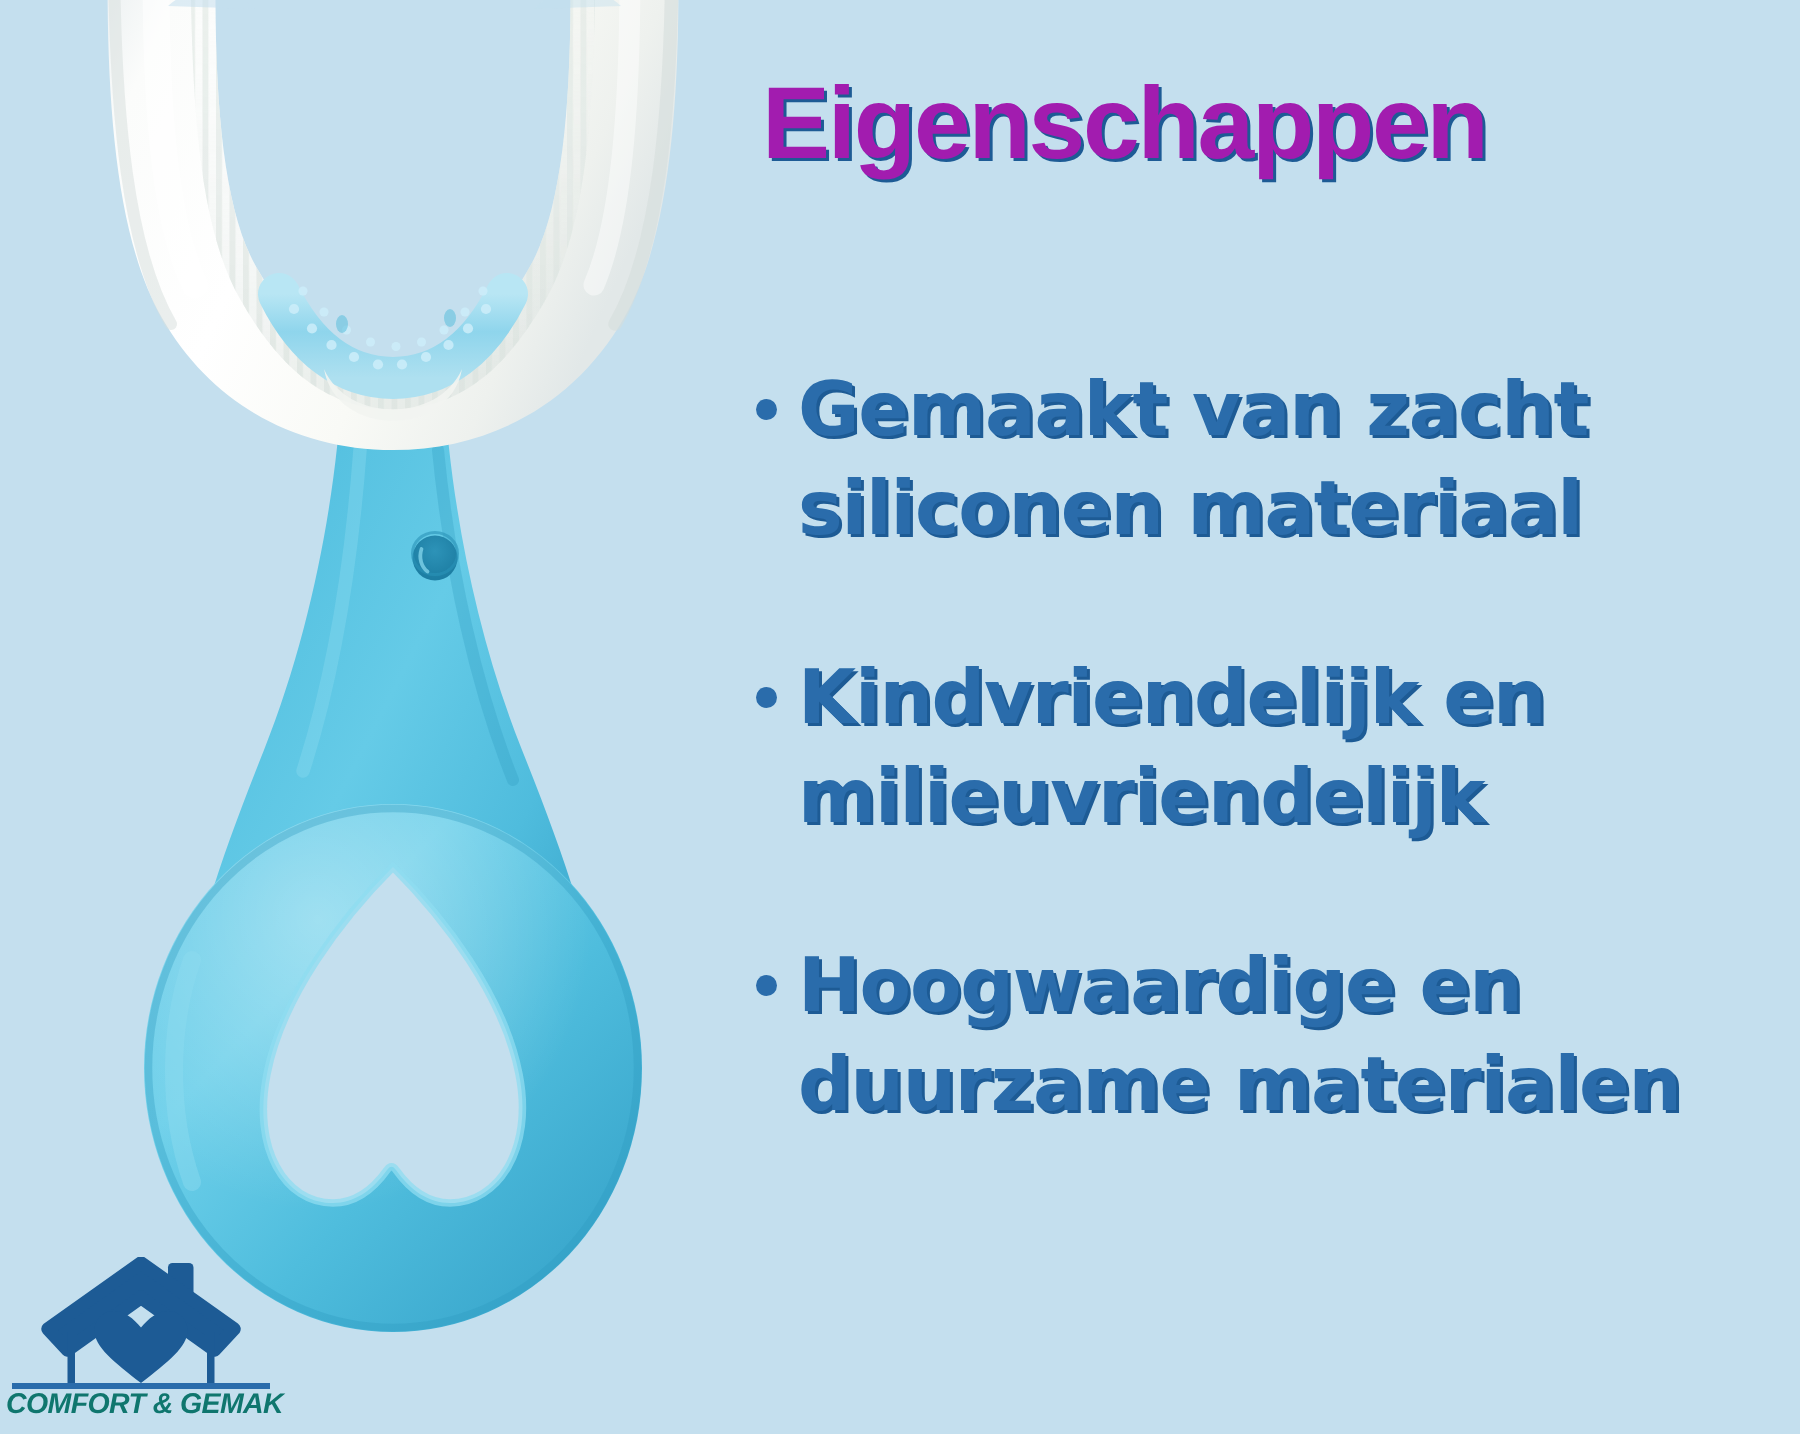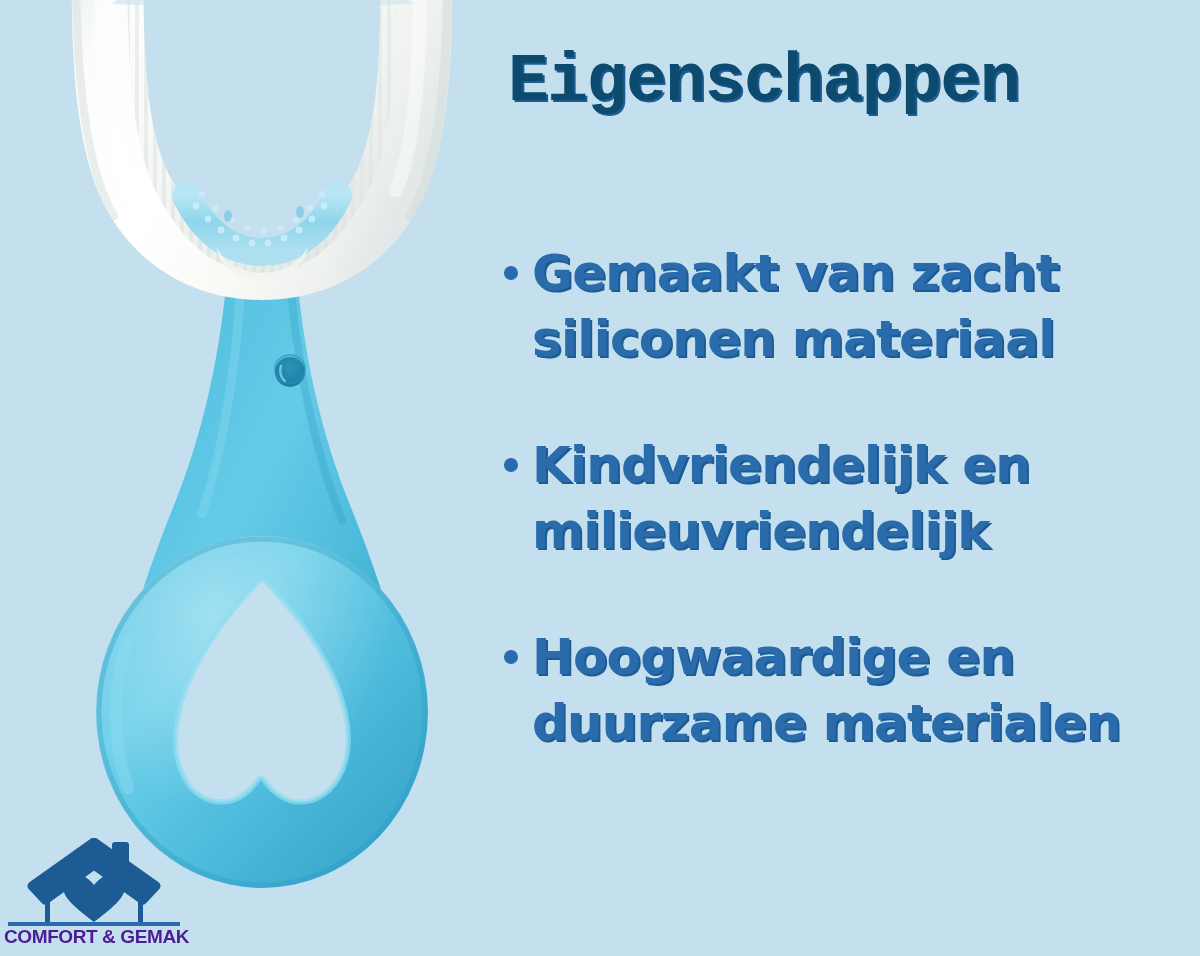--- a/index.html
+++ b/index.html
@@ -32,26 +32,26 @@
     left: 494px;
     top: 0;
     width: 706px;
     height: 956px;
   }
 
   .headline {
     position: absolute;
     left: 14px;
     top: 48px;
-    font-family: Liberation Mono, monospace;
+    font-family: Liberation Sans, sans-serif;
     font-weight: bold;
     font-size: 68px;
     line-height: 1.0;
     letter-spacing: -1.5px;
-    color: #0c4a6e;
+    color: #a21caf;
     text-shadow: 2px 2px 0 #1d5b95;
     white-space: nowrap;
   }
 
   .bullet-list {
     position: absolute;
     left: 10px;
     top: 240px;
     width: 700px;
   }
@@ -97,22 +97,23 @@
   .logo-wordmark {
     position: absolute;
     left: 0;
     top: 88px;
     width: 180px;
     text-align: center;
     font-family: "Liberation Sans", sans-serif;
     font-weight: bold;
     font-size: 19px;
     letter-spacing: -0.4px;
-    color: #4c1d95;
+    color: #0f766e;
     white-space: nowrap;
+    font-style: italic;
   }
   .logo-rule {
     position: absolute;
     left: 4px;
     top: 84px;
     width: 172px;
     height: 4px;
     background: #2a6cab;
   }
 </style>

